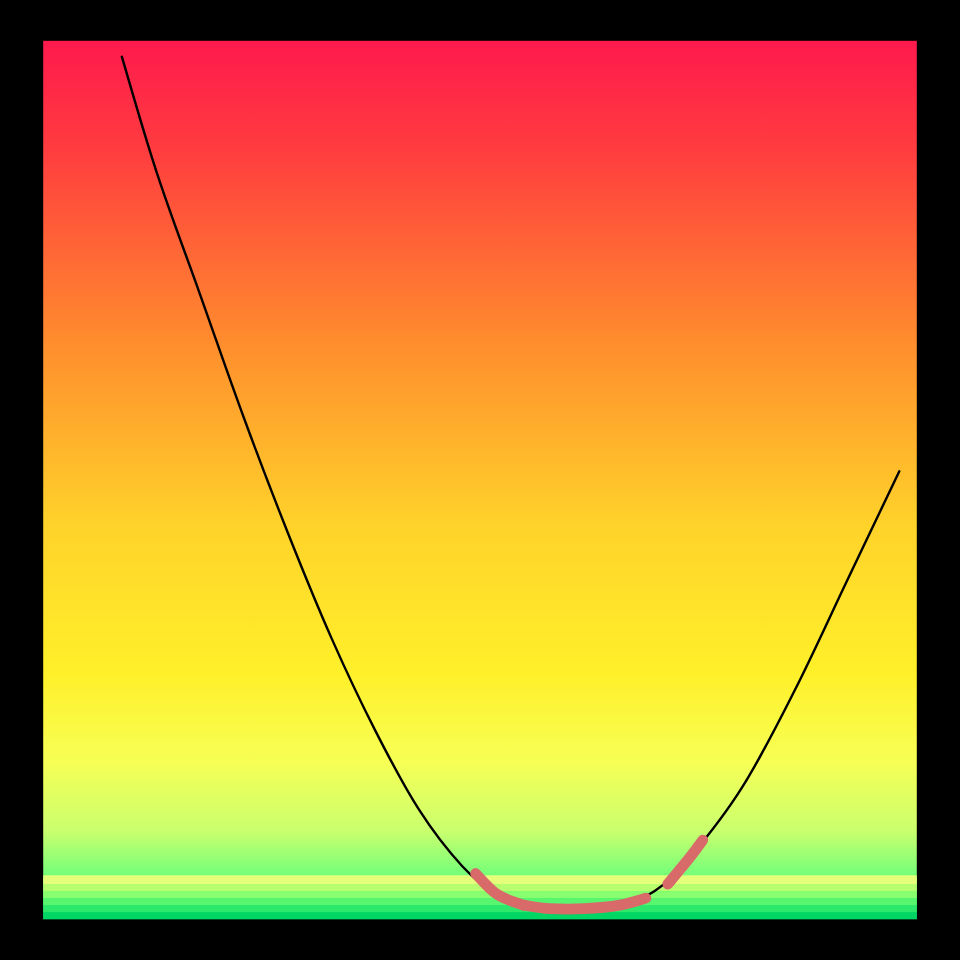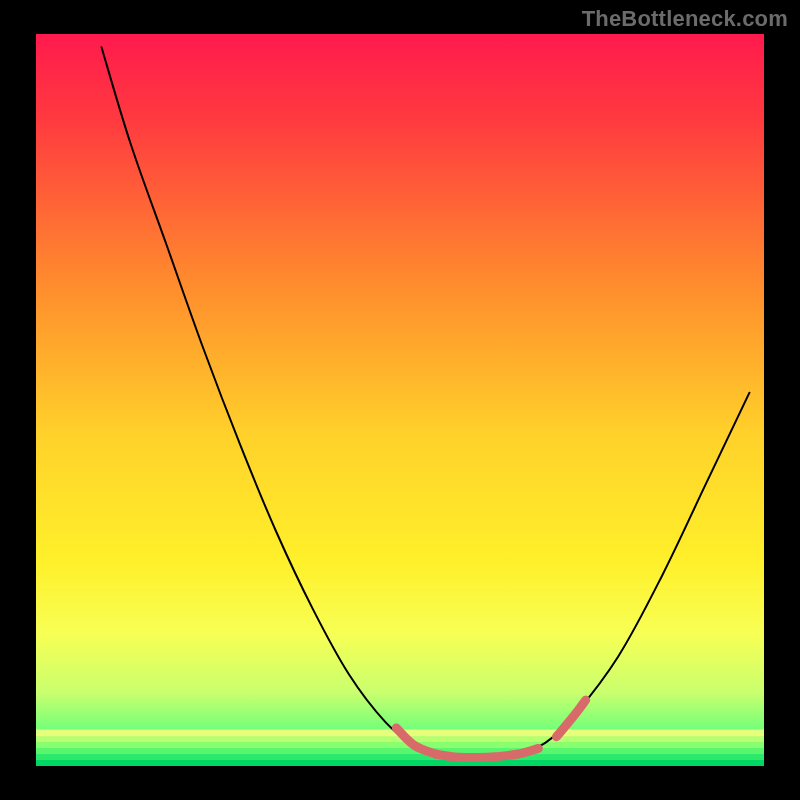--- a/index.html
+++ b/index.html
@@ -32,21 +32,20 @@
   svg {
     position: absolute;
     top: 0;
     left: 0;
   }
 </style>
 </head>
 <body>
 
 <div class="frame">
-  <div class="watermark">TheBottleneck.com</div>
   <svg id="chart-svg" width="800" height="800" viewBox="0 0 800 800">
       <defs>
         <linearGradient id="bg-grad" x1="0" y1="0" x2="0" y2="1">
           <stop offset="0%" stop-color="#ff1a4d"></stop>
           <stop offset="12%" stop-color="#ff3b3f"></stop>
           <stop offset="35%" stop-color="#ff8f2d"></stop>
           <stop offset="55.00000000000001%" stop-color="#ffd22a"></stop>
           <stop offset="72%" stop-color="#fff02a"></stop>
           <stop offset="82%" stop-color="#f7ff55"></stop>
           <stop offset="90%" stop-color="#c9ff6e"></stop>

